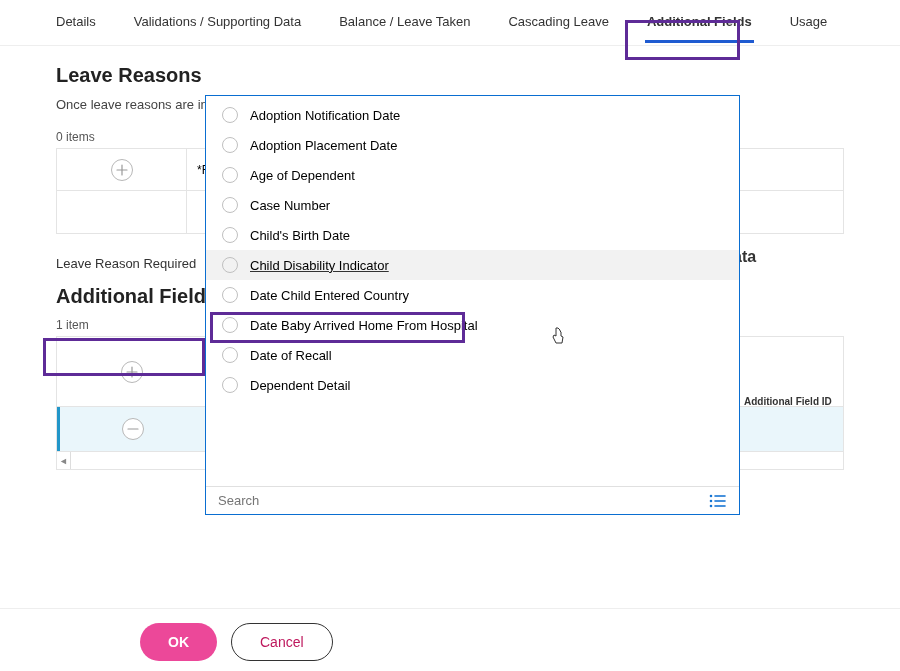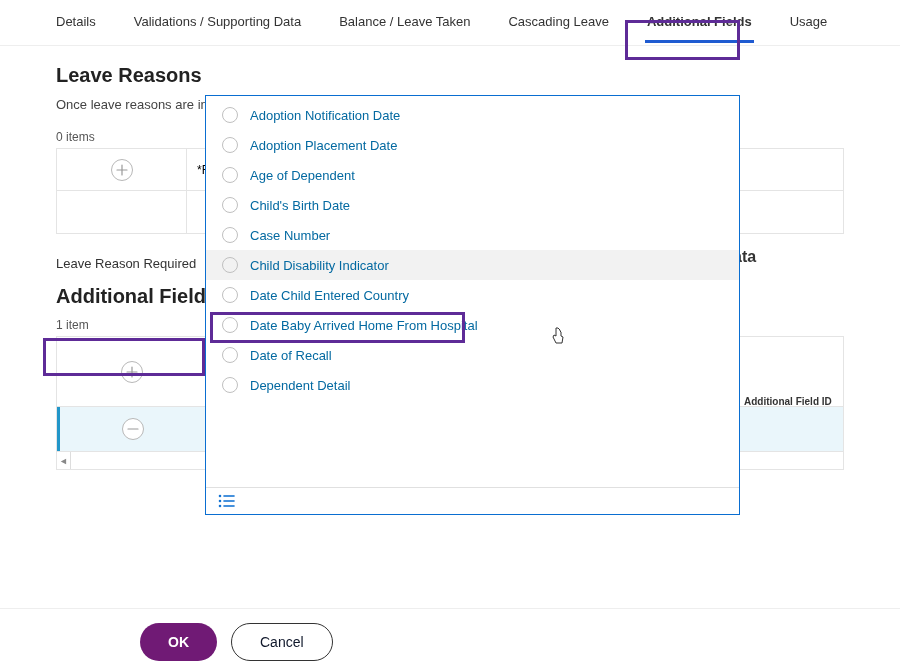--- a/index.html
+++ b/index.html
@@ -39,41 +39,41 @@
   .grid2 .head .addcol2 { width: 150px; display:flex; justify-content:center; align-items:center; border-right:1px solid #e4e4e4; }
   .grid2 .body { height: 44px; display:flex; }
   .grid2 .body .addcol2 { width:150px; display:flex; justify-content:center; align-items:center; border-right:1px solid #e4e4e4; background:#eaf6fb; border-left: 3px solid #2196c9; }
   .grid2 .scrollbar { height: 18px; border-top:1px solid #e4e4e4; position:relative; }
   .grid2 .scrollbar .thumb-left { position:absolute; left:0; top:0; bottom:0; width:14px; border-right:1px solid #ddd; display:flex; align-items:center; justify-content:center; font-size:9px; color:#888; }
 
   
   .dropdown { position: absolute; top: 95px; left: 205px; width: 535px; height: 420px; border: 1px solid #0a6ed1; background: #fff; z-index: 40; display:flex; flex-direction:column; }
   .dd-list { flex:1; overflow-y: auto; padding: 4px 0; }
   .dd-item { display:flex; align-items:center; padding: 7px 16px; cursor:pointer; position:relative; }
-  .dd-item:hover, .dd-item.hovered { background: #f2f2f2; }
+  .dd-item:hover, .dd-item.hovered { background: #f2f2f2; text-decoration: underline; }
   .dd-radio { width:16px; height:16px; border:1.5px solid #c0c0c0; border-radius:50%; margin-right:12px; flex-shrink:0; }
-  .dd-label { font-size:13px; color:#0369a1; }
+  .dd-label { font-size:13px; color:#000000; }
   .dd-search { border-top:1px solid #e0e0e0; display:flex; align-items:center; padding: 6px 12px; }
   .dd-search input { flex:1; border:none; outline:none; font-size:13px; color:#555; }
   .dd-search .list-icon { width:18px; }
   .list-icon svg { display:block; }
 
   .dd-list::-webkit-scrollbar { width: 14px; }
   .dd-list::-webkit-scrollbar-track { background: #f4f4f4; }
   .dd-list::-webkit-scrollbar-thumb { background: #c8c8c8; }
   .dd-list::-webkit-scrollbar-button { height:14px; background:#eee; }
 
   .cursor-icon { position:absolute; top:326px; left:550px; z-index:70; pointer-events:none; }
 
   .float-label { position:absolute; top:248px; left:733px; font-size:16px; font-weight:700; color:#333; }
 
   .footer { position: absolute; left: 0; right: 0; bottom: 10px; border-top: 1px solid #eee; padding: 14px 0 0 140px; display:flex; gap:14px; }
   .btn { border-radius: 22px; padding: 10px 28px; font-size: 14px; cursor:pointer; border: none; }
-  .btn-primary { background: #701a75; color:#fff; font-weight:600; }
-  .btn-secondary { background:#fff; color:#0f172a; border:1.5px solid #333; }
+  .btn-primary { background: #ec4899; color:#fff; font-weight:600; }
+  .btn-secondary { background:#fff; color:#be185d; border:1.5px solid #333; }
 </style>
 </head>
 <body>
 
 <div class="highlight-box hl-tab"></div>
 <div class="highlight-box hl-option"></div>
 <div class="highlight-box hl-heading"></div>
 
 <div class="tabs">
   <div class="tab">Details</div>
@@ -150,26 +150,26 @@
       <div class="dd-item">
         <span class="dd-radio"></span>
         <span class="dd-label">Adoption Placement Date</span>
       </div>
       <div class="dd-item">
         <span class="dd-radio"></span>
         <span class="dd-label">Age of Dependent</span>
       </div>
       <div class="dd-item">
         <span class="dd-radio"></span>
+        <span class="dd-label">Case Number</span>
+      </div>
+      <div class="dd-item">
+        <span class="dd-radio"></span>
         <span class="dd-label">Child's Birth Date</span>
       </div>
-      <div class="dd-item">
-        <span class="dd-radio"></span>
-        <span class="dd-label">Case Number</span>
-      </div>
       <div class="dd-item hovered">
         <span class="dd-radio"></span>
         <span class="dd-label">Child Disability Indicator</span>
       </div>
       <div class="dd-item">
         <span class="dd-radio"></span>
         <span class="dd-label">Date Child Entered Country</span>
       </div>
       <div class="dd-item">
         <span class="dd-radio"></span>
@@ -178,20 +178,21 @@
       <div class="dd-item">
         <span class="dd-radio"></span>
         <span class="dd-label">Date of Recall</span>
       </div>
       <div class="dd-item">
         <span class="dd-radio"></span>
         <span class="dd-label">Dependent Detail</span>
       </div>
     </div>
   <div class="dd-search">
+    <input type="text" placeholder="Search" style="">
     <span class="list-icon">
       <svg width="18" height="14" viewBox="0 0 18 14">
           <g stroke="#0a6ed1" stroke-width="1.6" fill="none" stroke-linecap="round">
             <circle cx="2" cy="2" r="0.5" fill="#0a6ed1"></circle>
             <line x1="6" y1="2" x2="16" y2="2"></line>
             <circle cx="2" cy="7" r="0.5" fill="#0a6ed1"></circle>
             <line x1="6" y1="7" x2="16" y2="7"></line>
             <circle cx="2" cy="12" r="0.5" fill="#0a6ed1"></circle>
             <line x1="6" y1="12" x2="16" y2="12"></line>
           </g>

